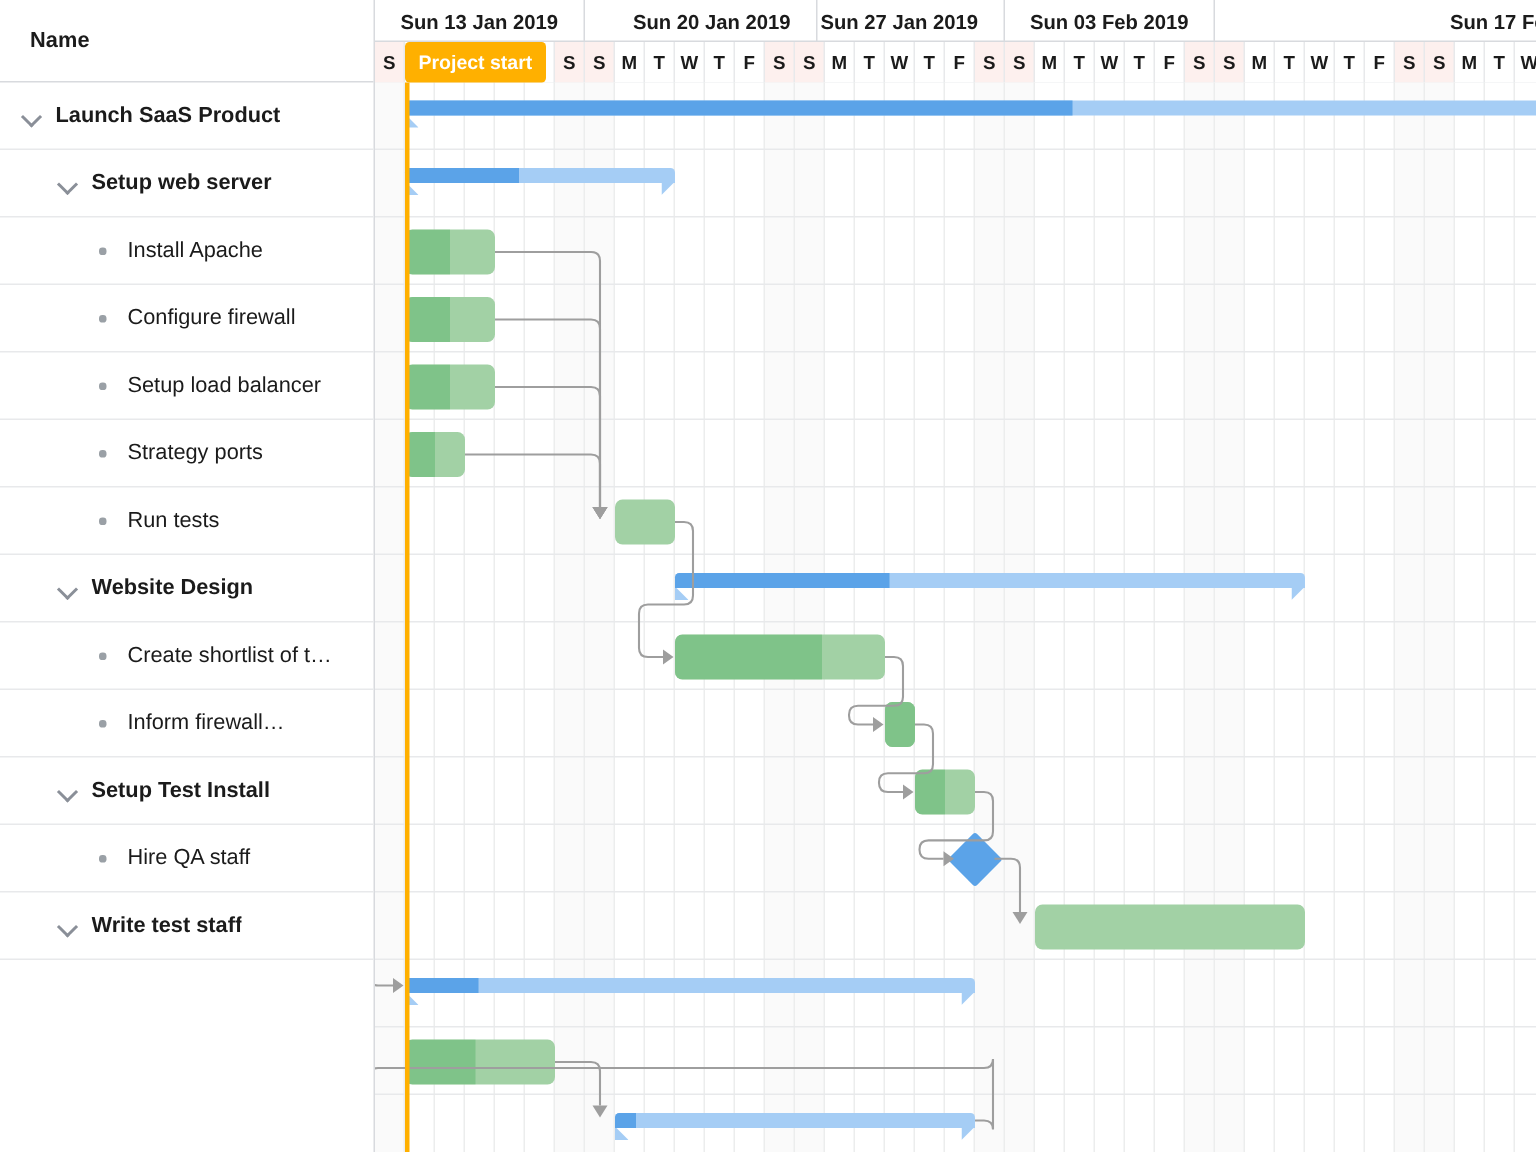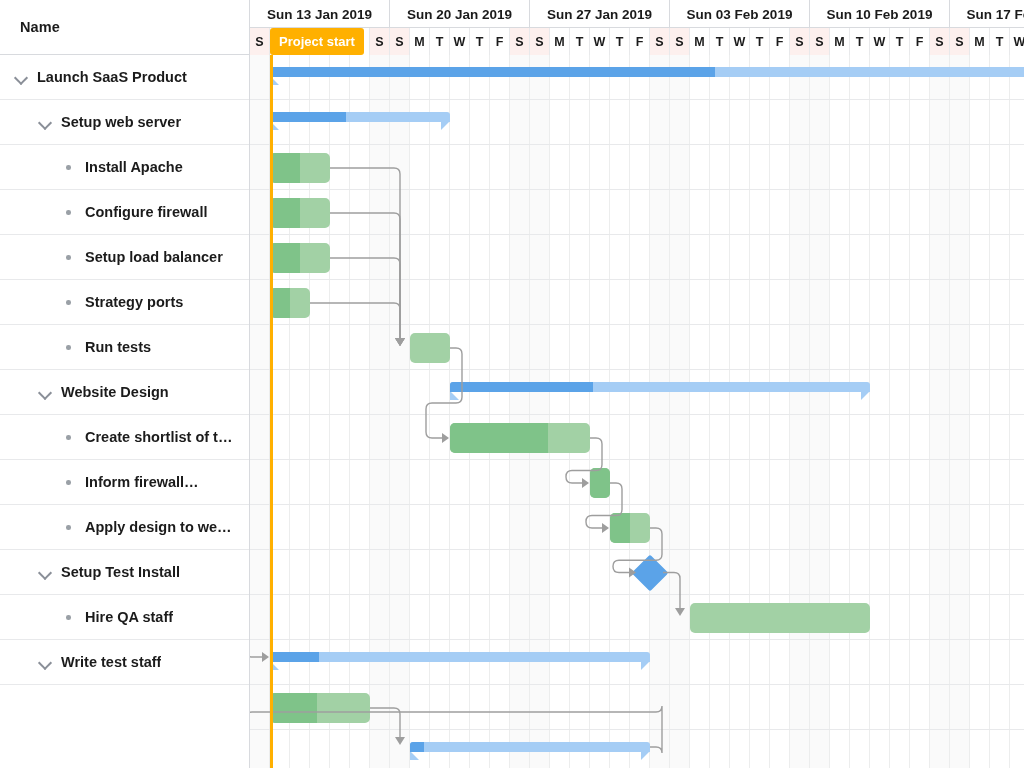--- a/index.html
+++ b/index.html
@@ -59,21 +59,21 @@
   .row-label {
     font-size: 14.5px; color: #1b1b1b;
     margin-left: 8px;
     overflow: hidden; text-overflow: ellipsis; white-space: nowrap;
   }
   .lvl-0 { padding-left: 13px; }
   .lvl-0 .row-label { font-weight: bold; }
   .lvl-1 { padding-left: 37px; }
   .lvl-1 .row-label { font-weight: bold; }
   .lvl-2 { padding-left: 61px; }
-  .lvl-2 .row-label { font-weight: bold; }
+  .lvl-2 .row-label { font-weight: normal; }
 
   
   #timeline {
     position: absolute; left: 250px; top: 0;
     width: 774px; height: 768px;
     overflow: hidden; background: #ffffff;
   }
   #tl-inner { position: relative; width: 1100px; height: 768px; }
 
   #week-header {
@@ -223,47 +223,42 @@
           <span class="row-label">Website Design</span>
         </div>
         <div class="grid-row lvl-2">
           <span class="leaf-dot"></span>
           <span class="row-label">Create shortlist of t…</span>
         </div>
         <div class="grid-row lvl-2">
           <span class="leaf-dot"></span>
           <span class="row-label">Inform firewall…</span>
         </div>
-        <div class="grid-row lvl-2">
-          <span class="leaf-dot"></span>
-          <span class="row-label">Apply design to we…</span>
-        </div>
         <div class="grid-row lvl-1">
           <span class="twisty"></span>
           <span class="row-label">Setup Test Install</span>
         </div>
         <div class="grid-row lvl-2">
           <span class="leaf-dot"></span>
           <span class="row-label">Hire QA staff</span>
         </div>
         <div class="grid-row lvl-1">
           <span class="twisty"></span>
           <span class="row-label">Write test staff</span>
         </div>
       </div>
   </div>
 
   <div id="timeline">
     <div id="tl-inner">
       <div id="week-header">
           <div class="week-cell" style="left: 0px; width: 140px;">Sun 13 Jan 2019</div>
-          <div class="week-cell" style="left: 140px; width: 140px;">Sun 20 Jan 2019</div>
+          <div class="week-cell" style="left: 155px; width: 140px;">Sun 20 Jan 2019</div>
           <div class="week-cell" style="left: 280px; width: 140px;">Sun 27 Jan 2019</div>
           <div class="week-cell" style="left: 420px; width: 140px;">Sun 03 Feb 2019</div>
-          <div class="week-cell" style="left: 560px; width: 140px;">Sun 10 Feb 2019</div>
           <div class="week-cell" style="left: 700px; width: 140px;">Sun 17 Feb 2019</div>
         </div>
       <div id="day-header">
           <div class="day-cell weekend" style="left: 0px;">S</div>
           <div class="day-cell" style="left: 20px;">M</div>
           <div class="day-cell" style="left: 40px;">T</div>
           <div class="day-cell" style="left: 60px;">W</div>
           <div class="day-cell" style="left: 80px;">T</div>
           <div class="day-cell" style="left: 100px;">F</div>
           <div class="day-cell weekend" style="left: 120px;">S</div>

